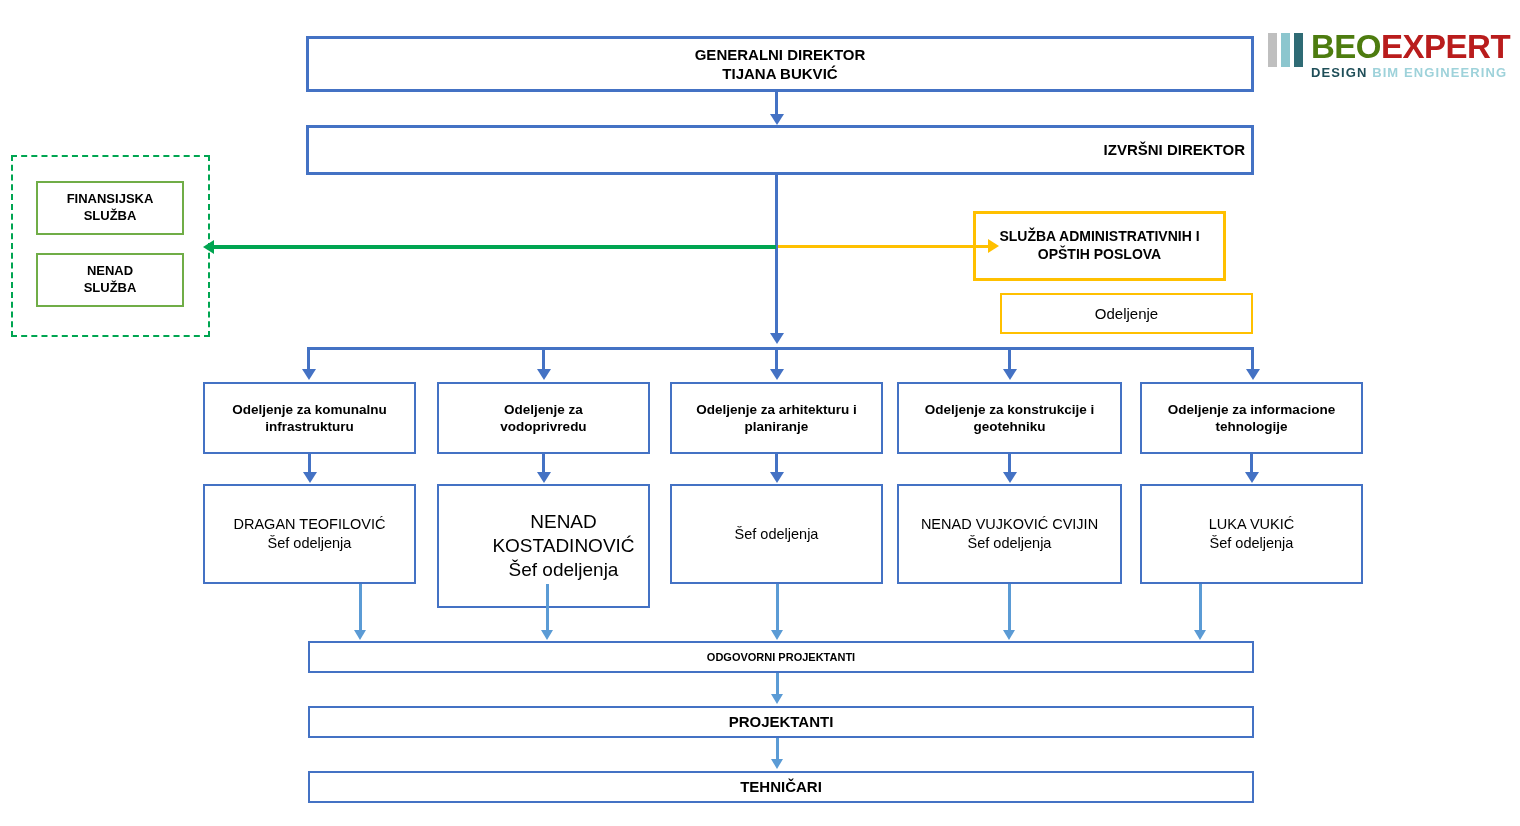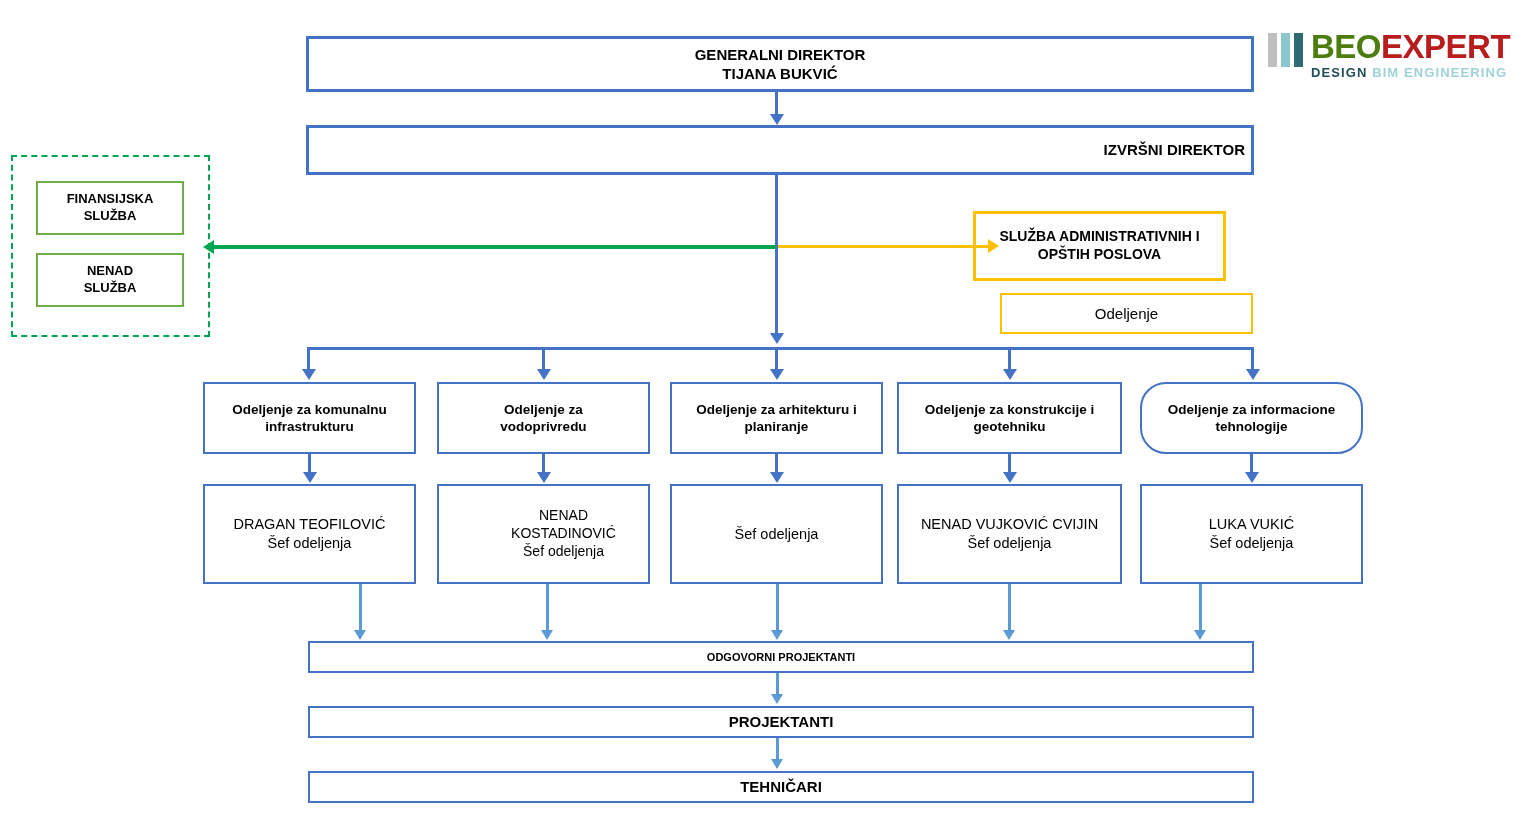--- a/index.html
+++ b/index.html
@@ -240,21 +240,21 @@
     </span>
   </div>
 
   <div class="box blue-thin" style="left:897px; top:382px; width:225px; height:72px; font-size:13.5px;">
     <span class="txt b">
       <span>Odeljenje za konstrukcije i</span><br>
       <span>geotehniku</span>
     </span>
   </div>
 
-  <div class="box blue-thin" style="left:1140px; top:382px; width:223px; height:72px; font-size:13.5px;border-radius:26px;">
+  <div class="box blue-thin" style="left:1140px; top:382px; width:223px; height:72px; font-size:13.5px;">
     <span class="txt b">
       <span>Odeljenje za informacione</span><br>
       <span>tehnologije</span>
     </span>
   </div>
 
   <div class="vline" style="left:308px; top:454px; width:3px; height:20px;"></div>
   <div class="arrow-down" style="left:303px; top:472px;"></div>
 
   <div class="vline" style="left:542px; top:454px; width:3px; height:20px;"></div>
@@ -269,21 +269,21 @@
   <div class="vline" style="left:1250px; top:454px; width:3px; height:20px;"></div>
   <div class="arrow-down" style="left:1245px; top:472px;"></div>
 
   <div class="box blue-thin" style="left:203px; top:484px; width:213px; height:100px; font-size:14.5px;">
     <span class="txt n">
       <span>DRAGAN TEOFILOVIĆ</span><br>
       <span>Šef odeljenja</span>
     </span>
   </div>
 
-  <div class="box blue-thin" style="left:437px; top:484px; width:213px; height:100px; font-size:14px;padding-left:40px;">
+  <div class="box blue-thin" style="left:437px; top:484px; width:213px; height:124px; font-size:19px;padding-left:40px;">
     <span class="txt n">
       <span>NENAD KOSTADINOVIĆ</span><br>
       <span>Šef odeljenja</span>
     </span>
   </div>
 
   <div class="box blue-thin" style="left:670px; top:484px; width:213px; height:100px; font-size:14.5px;">
     <span class="txt n">
       <span>Šef odeljenja</span>
     </span>

